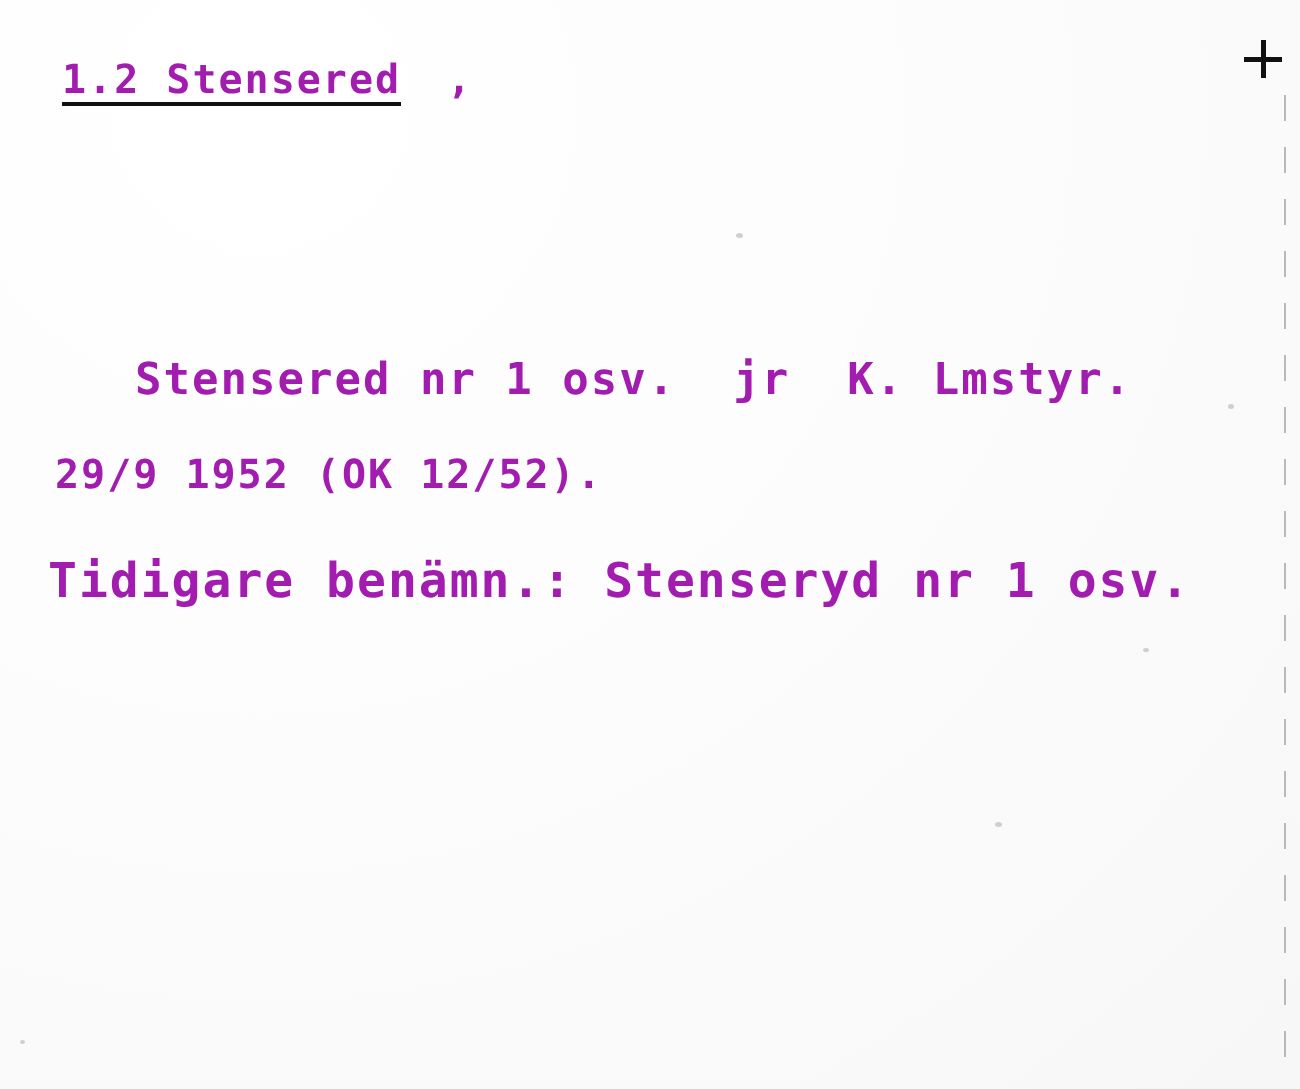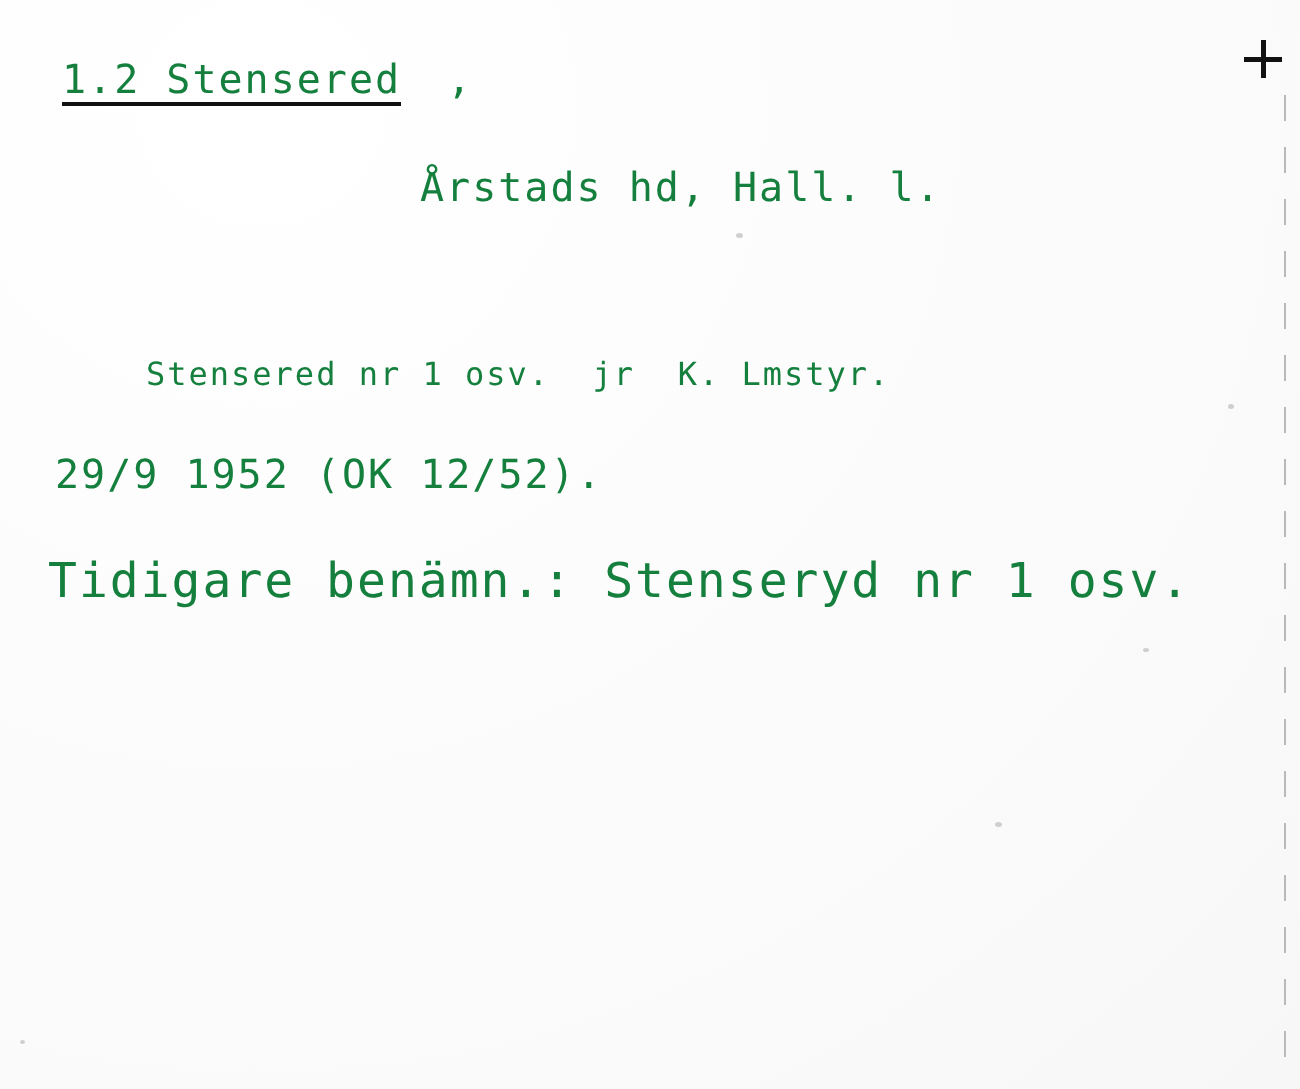--- a/index.html
+++ b/index.html
@@ -27,22 +27,22 @@
     position: absolute;
     inset: 0;
     background:
       radial-gradient(ellipse at 20% 10%, #ffffff 0%, #fbfbfb 60%, #f7f7f7 100%);
     pointer-events: none;
   }
 
   .typed {
     position: absolute;
     font-family: "DejaVu Sans Mono", "Liberation Mono", monospace;
-    font-weight: 400;
-    color: #15803d;
+    font-weight: 700;
+    color: #a21caf;
     white-space: pre;
     letter-spacing: 0.5px;
     text-rendering: geometricPrecision;
   }
 
   
   #line1-head {
     left: 62px;
     top: 60px;
     font-size: 40px;
@@ -67,23 +67,23 @@
   }
   #line2 {
     left: 420px;
     top: 168px;
     font-size: 40px;
     letter-spacing: 2px;
     line-height: 1;
   }
 
   #body1 {
-    left: 146px;
+    left: 135px;
     top: 358px;
-    font-size: 32px;
+    font-size: 44px;
     letter-spacing: 2px;
     line-height: 1;
   }
   #body2 {
     left: 55px;
     top: 455px;
     font-size: 40px;
     letter-spacing: 2px;
     line-height: 1;
     text-align: right;
@@ -146,21 +146,20 @@
 <body>
 
 <div class="card">
   <div class="paper-tone"></div>
 
   <div class="typed" id="line1-head">1.2 Stensered</div>
 
   <div class="typed" id="line1-comma">,</div>
 
 
-  <div class="typed" id="line2">Årstads hd, Hall. l.</div>
 
   <div class="typed" id="body1">Stensered nr 1 osv.  jr  K. Lmstyr.</div>
 
   <div class="typed" id="body2">29/9 1952 (OK 12/52).</div>
 
   <div class="typed" id="body3">Tidigare benämn.: Stenseryd nr 1 osv.</div>
 
   <div class="cross"></div>
   <div class="edge-line"></div>
 

